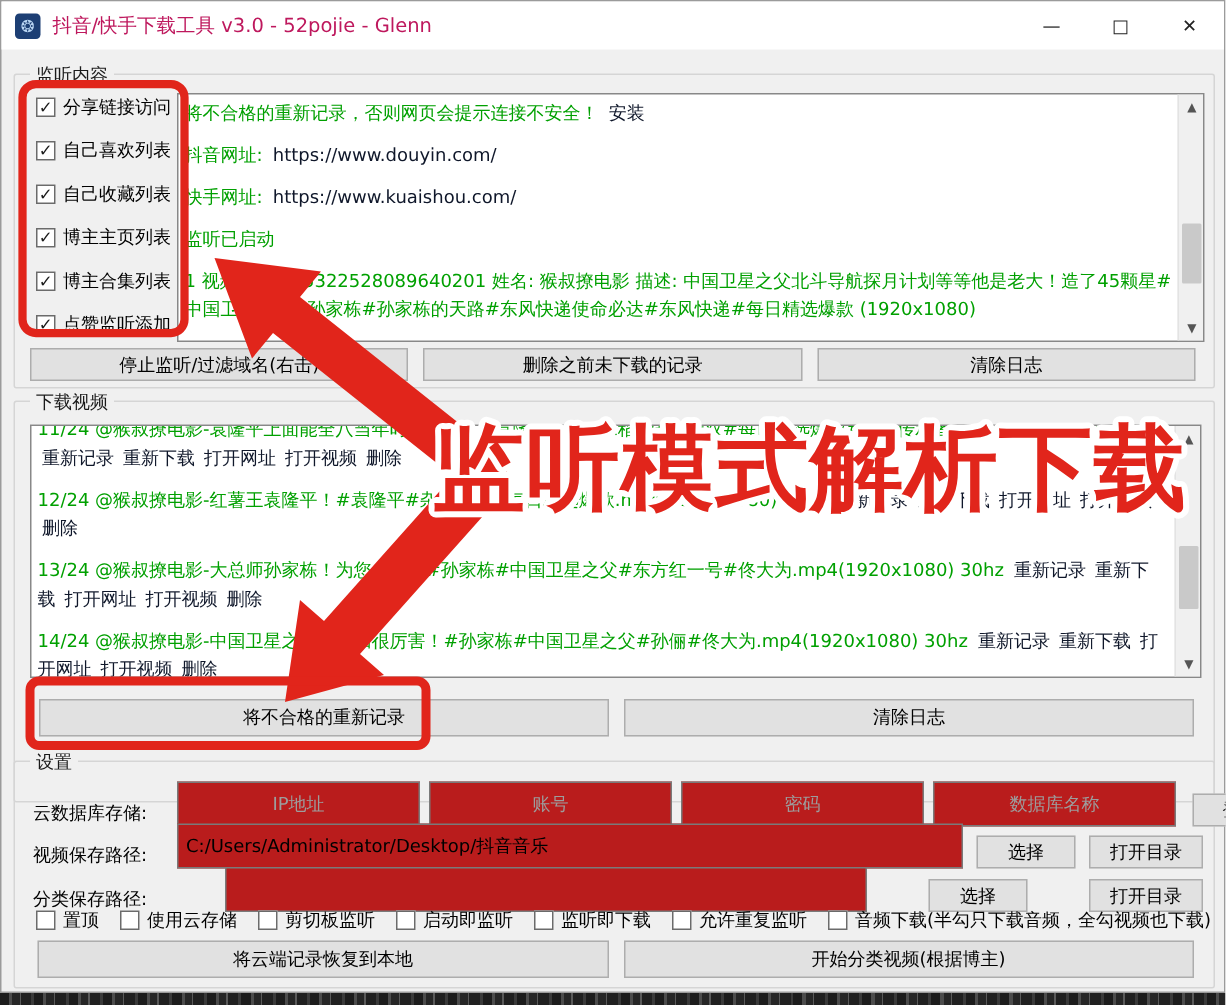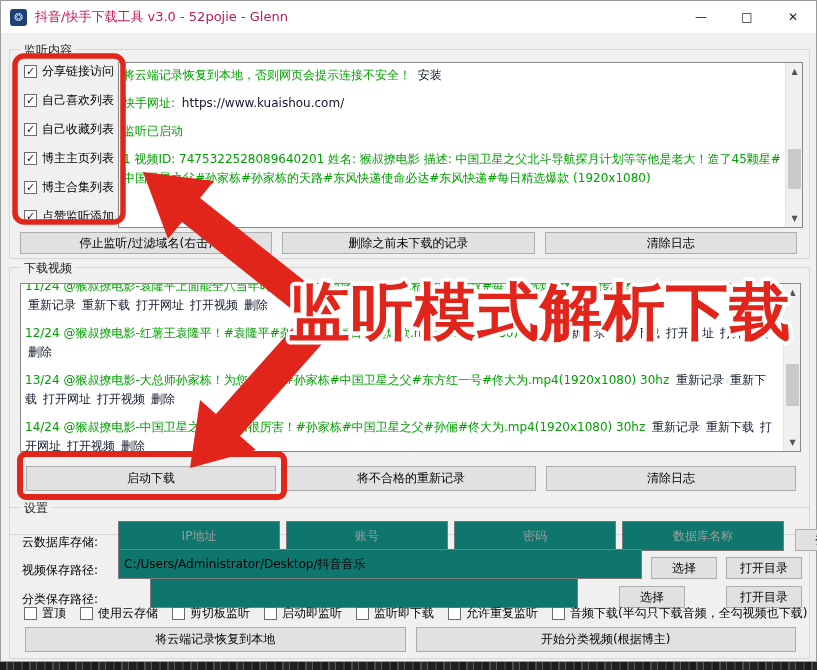--- a/index.html
+++ b/index.html
@@ -49,21 +49,21 @@
   .btnrow button { flex:1; height:22px; }
   #monitor-btnrow  { left:10px; right:12px; top:182px; }
   #download-btnrow { left:16px; right:13px; top:198px; } 
   #download-btnrow button { height:25px; }
   #settings-btnrow { left:15px; right:13px; top:119px; }
   #settings-btnrow button { height:25px; }
 
   
   .srow { position:absolute; left:12px; right:7px; display:flex; align-items:flex-end; }
   .srow .slabel { width:96px; font-size:12px; flex:none; }
-  .srow input { height:30px; border:1px solid #7a7a7a; background:#0f766e; font-family:inherit; font-size:12px; padding:14px 5px; }
+  .srow input { height:30px; border:1px solid #7a7a7a; background:#b91c1c; font-family:inherit; font-size:12px; padding:14px 5px; }
   .ph-input { flex:1; text-align:center; margin-right:6px; }
   .ph-input::placeholder { color:#9d9d9d; }
   .small-btn { flex:none; height:22px; }
   #row-cloud    { top:13px; }
   #row-cloud .small-btn { width:64px; margin-left:5px; }
   #row-vidpath  { top:41px; }
   #row-catpath  { top:70px;gap:32px; }
   .path-input { flex:1; }
   .choose-btn { width:66px; margin-left:9px; }
   .open-btn   { width:76px; margin-left:9px; }
@@ -116,21 +116,22 @@
           <span class="cbl">博主合集列表</span>
         </div>
         <div class="cbrow">
           <span class="cb">✓</span>
           <span class="cbl">点赞监听添加</span>
         </div>
       </div>
 
     <div class="logbox" id="monitor-box">
       <div class="logpad" id="monitor-log">
-          <div class="log-line"><span class="logtext">将云端记录恢复到本地，否则网页会提示连接不安全！ </span><span class="loglink">安装</span></div>
+          <div class="log-line"><span class="logtext">将不合格的重新记录，否则网页会提示连接不安全！ </span><span class="loglink">安装</span></div>
+          <div class="log-line"><span class="logtext">抖音网址: </span><span class="loglink">https://www.douyin.com/</span></div>
           <div class="log-line"><span class="logtext">快手网址: </span><span class="loglink">https://www.kuaishou.com/</span></div>
           <div class="log-line"><span class="logtext">监听已启动</span></div>
           <div class="log-line"><span class="logtext">1 视频ID: 7475322528089640201 姓名: 猴叔撩电影 描述: 中国卫星之父北斗导航探月计划等等他是老大！造了45颗星#中国卫星之父#孙家栋#孙家栋的天路#东风快递使命必达#东风快递#每日精选爆款 (1920x1080)</span></div>
           <div class="log-line"></div>
         </div>
       <div class="sbar">
         <div class="sarr up">▲</div>
         <div class="sthumb" style="top:86px;height:40px;"></div>
         <div class="sarr down">▼</div>
       </div>
@@ -154,21 +155,20 @@
           <div class="log-line"><span class="logtext">14/24 @猴叔撩电影-中国卫星之父儿媳妇很厉害！#孙家栋#中国卫星之父#孙俪#佟大为.mp4(1920x1080) 30hz </span><span class="loglink">重新记录</span><span class="loglink">重新下载</span><span class="loglink">打开网址</span><span class="loglink">打开视频</span><span class="loglink">删除</span></div>
         </div>
       <div class="sbar">
         <div class="sarr up">▲</div>
         <div class="sthumb" style="top:80px;height:42px;"></div>
         <div class="sarr down">▼</div>
       </div>
     </div>
 
     <div class="btnrow" id="download-btnrow">
-      <button>启动下载</button>
       <button>将不合格的重新记录</button>
       <button>清除日志</button>
     </div>
   </div>
 
   <div class="group" id="group-settings">
     <div class="group-label">设置</div>
 
     <div class="srow" id="row-cloud">
       <div class="slabel">云数据库存储:</div>

